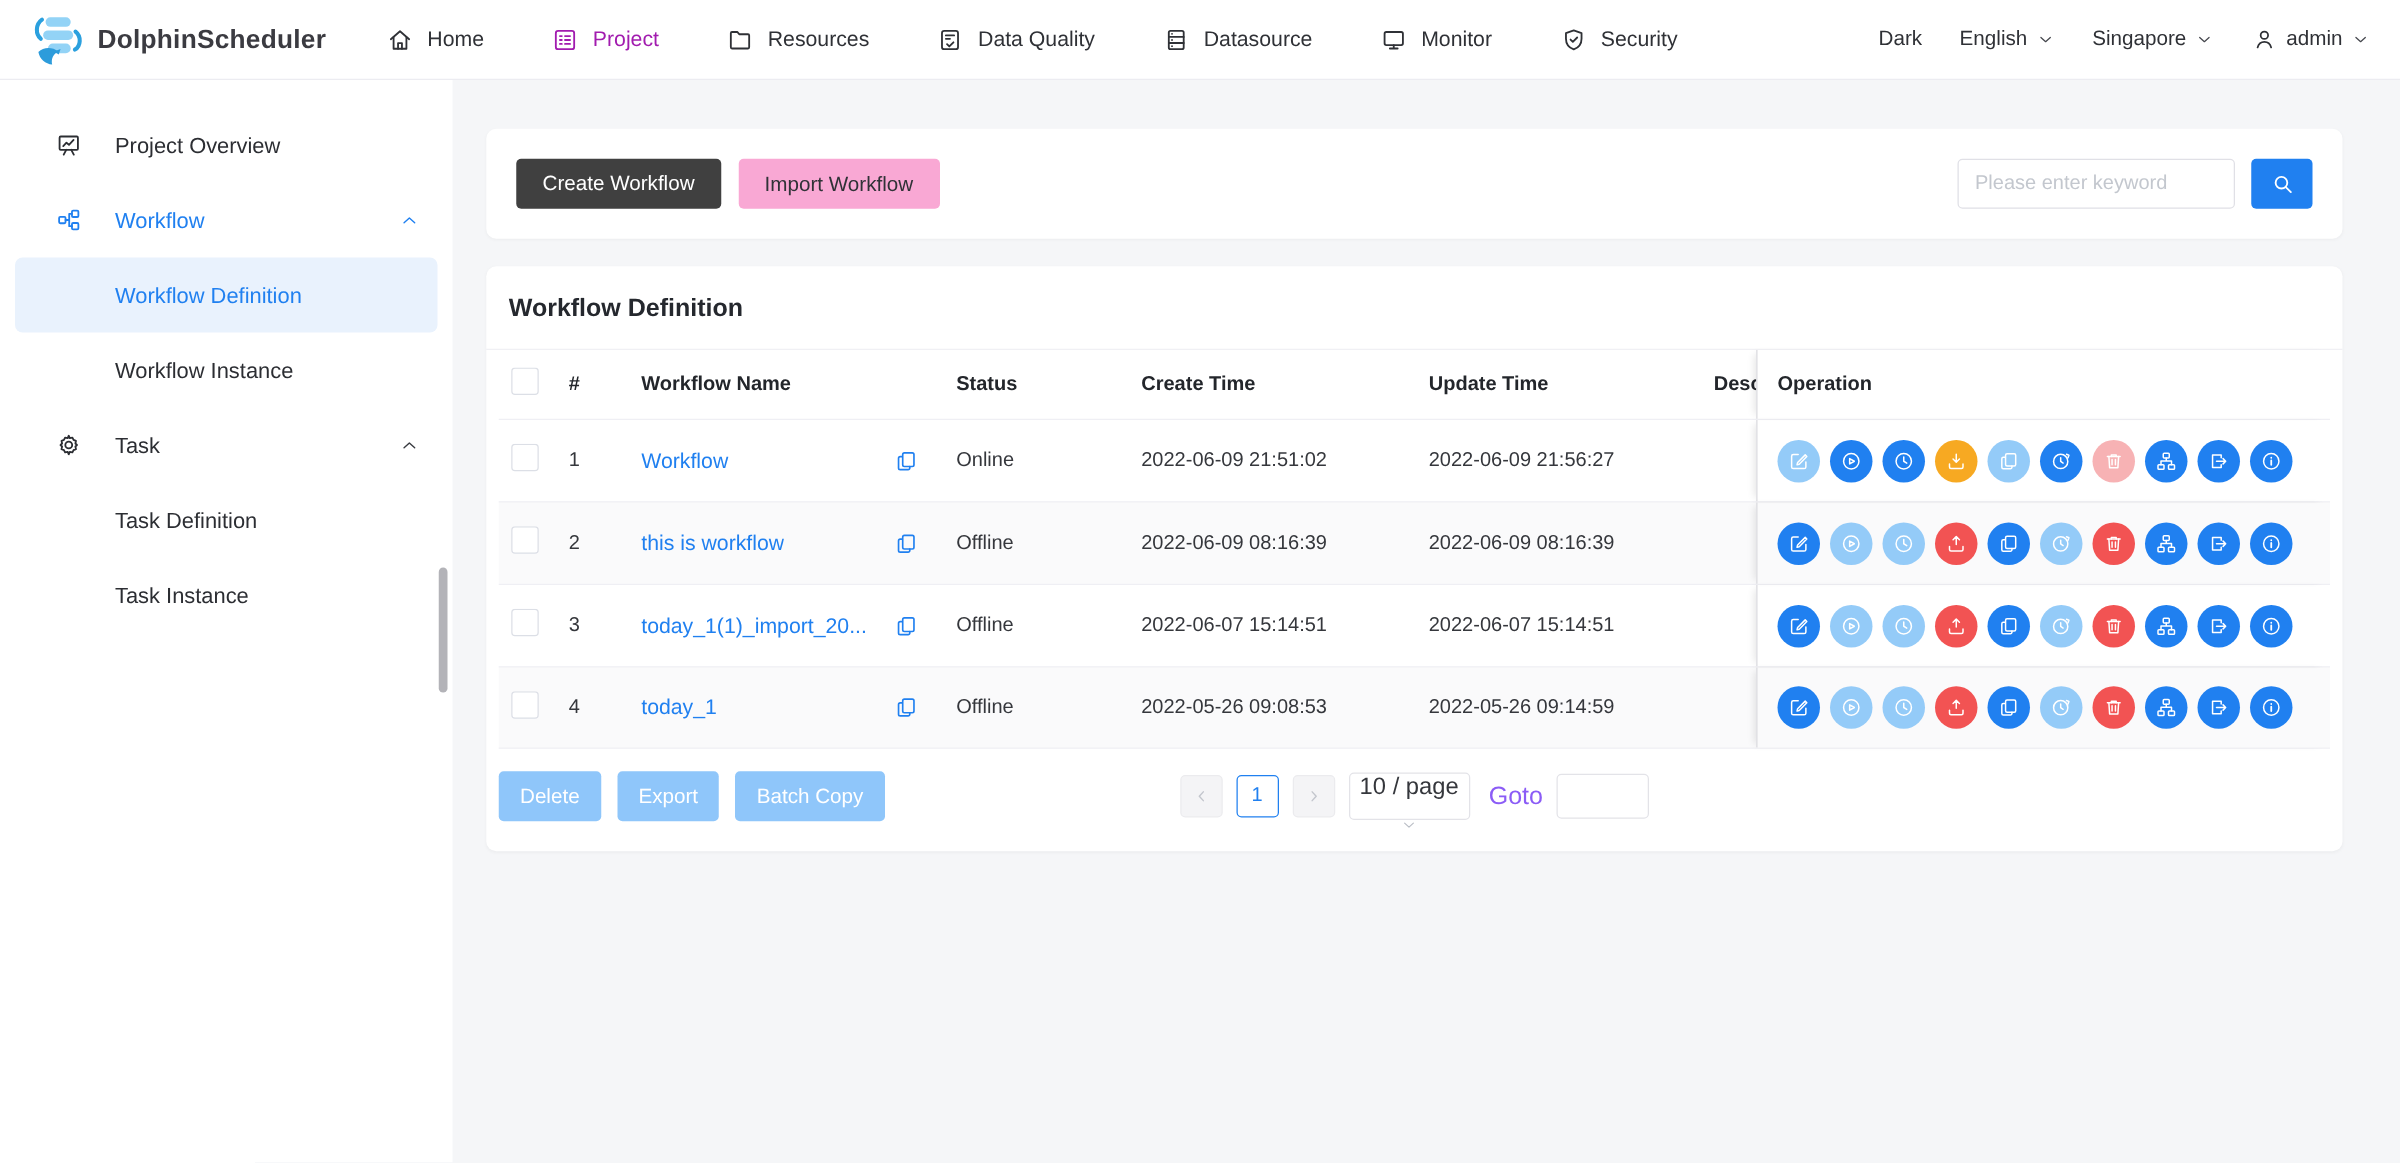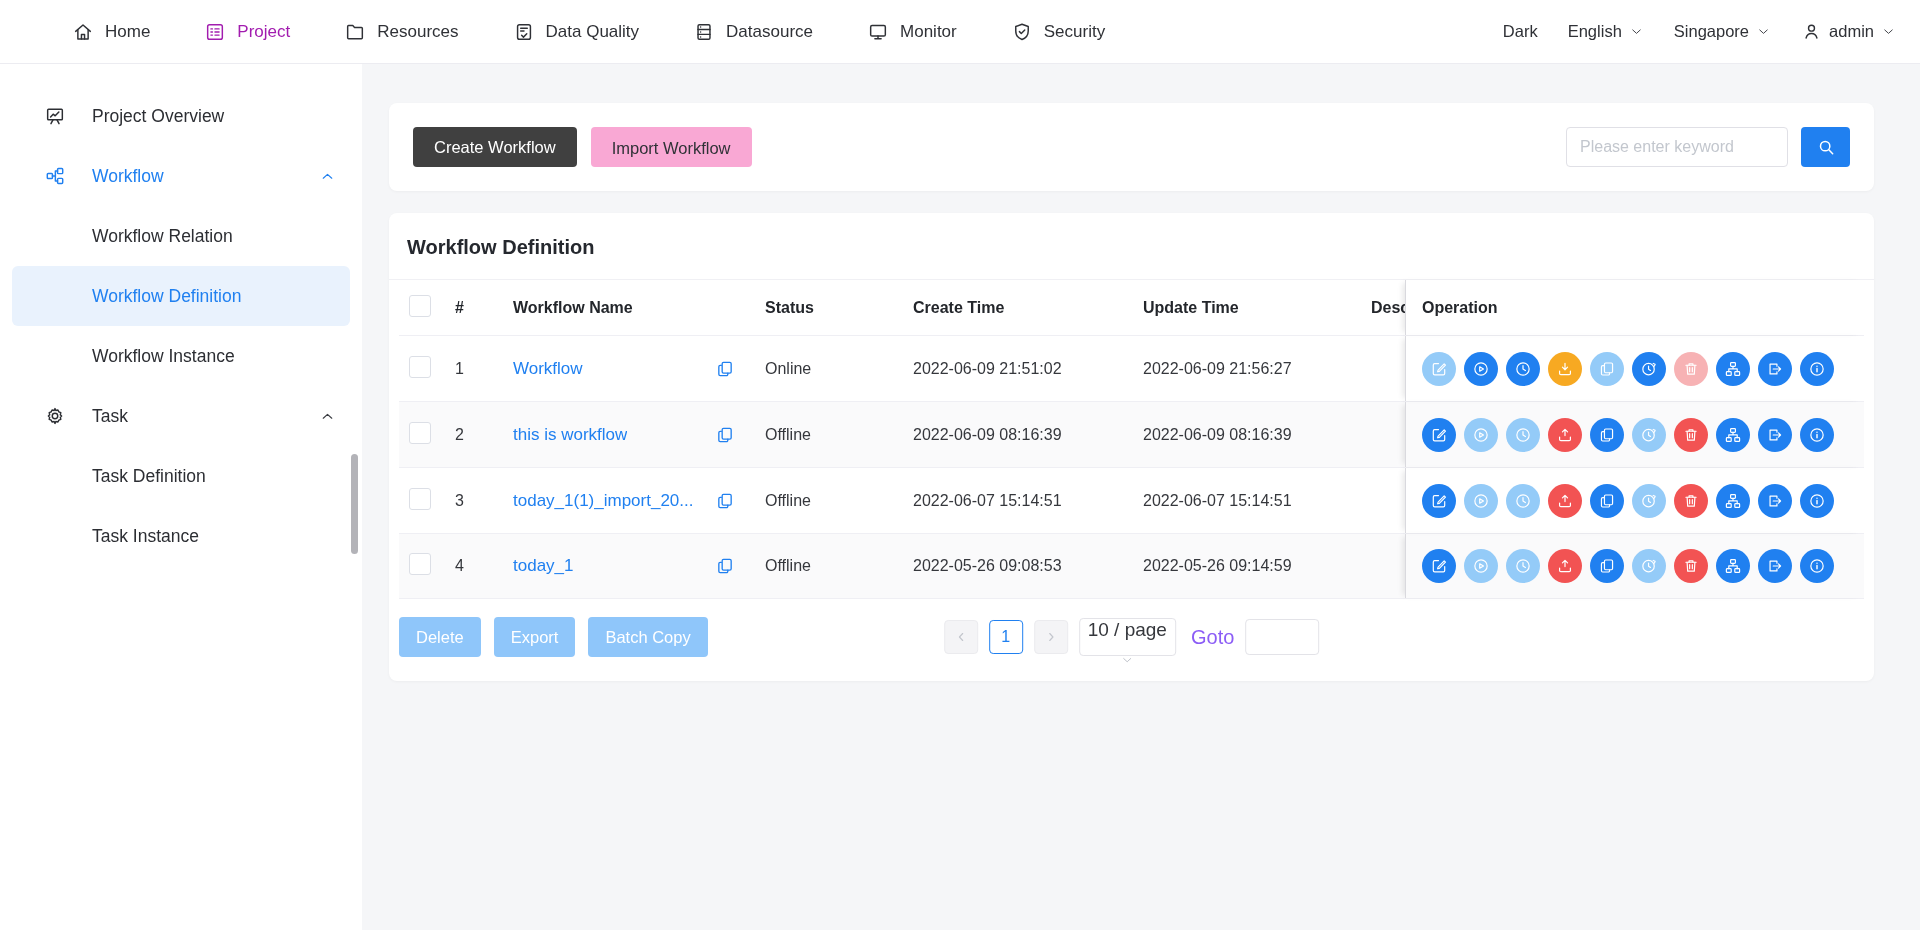--- a/index.html
+++ b/index.html
@@ -125,20 +125,36 @@
   .goto-label { font-size:20px; color:#8b5cf6; margin-left:4px; }
   .goto-input {
     width:74px; height:36px; border:1px solid #e3e3e8; border-radius:4px; background:#fff;
     font-family:inherit; font-size:16px; padding:0 10px; outline:none;
   }
 </style>
 </head>
 <body>
 
 <div class="navbar">
+  <div class="brand">
+    <span>
+      <svg width="46" height="46" viewBox="0 0 48 48" style="stroke:none">
+        <g fill="#93d3f6" stroke="none">
+          <rect x="13" y="5" width="21" height="8" rx="4"></rect>
+          <rect x="11" y="16" width="25" height="8" rx="4"></rect>
+          <rect x="15" y="27" width="19" height="8" rx="4"></rect>
+        </g>
+        <path d="M10 7 C4.5 11 4.5 19 9 23" stroke="#2ba0de" stroke-width="3.4" fill="none" stroke-linecap="round"></path>
+        <path d="M38 17 C43 21 42.5 29 37.5 32" stroke="#2ba0de" stroke-width="3.4" fill="none" stroke-linecap="round"></path>
+        <path d="M7 34 C11.5 29.5 19 30 23.5 33.5 C19.5 35.5 17.5 39.5 18.5 44.5 C13 44 8 40 7 34 Z" fill="#2d9cdb" stroke="none"></path>
+        <path d="M20 33.5 l5.5 -2 -1.5 4.5 z" fill="#2d9cdb" stroke="none"></path>
+      </svg>
+    </span>
+    <span class="brand-name">DolphinScheduler</span>
+  </div>
   <div class="nav-menu">
       <div class="nav-item">
         <span class="nav-ic">
           <svg width="22" height="22" viewBox="0 0 24 24">
             <path d="M4 11.3 12 4.4l8 6.9"></path>
             <path d="M6.4 9.6v10h11.2v-10"></path>
             <path d="M10.3 19.6v-4.9h3.4v4.9"></path>
           </svg>
         </span>
         <span>Home</span>
@@ -256,23 +272,20 @@
               <rect x="14.8" y="14.6" width="5.6" height="5.6" rx="1"></rect>
               <path d="M9.2 12h3.2M12.4 12V6.6h2.4M12.4 12v5.4h2.4"></path>
             </svg>
           </span>
           <span>Workflow</span>
           <span class="side-chev">
             <svg width="17" height="17" viewBox="0 0 24 24">
               <path d="M6 14.5l6-5.5 6 5.5"></path>
             </svg>
           </span>
-        </div>
-        <div class="side-item sub">
-          <span>Workflow Relation</span>
         </div>
         <div class="side-item sub selected">
           <span>Workflow Definition</span>
         </div>
         <div class="side-item sub">
           <span>Workflow Instance</span>
         </div>
         <div class="side-item">
           <span class="side-ic">
             <svg width="22" height="22" viewBox="0 0 24 24">

